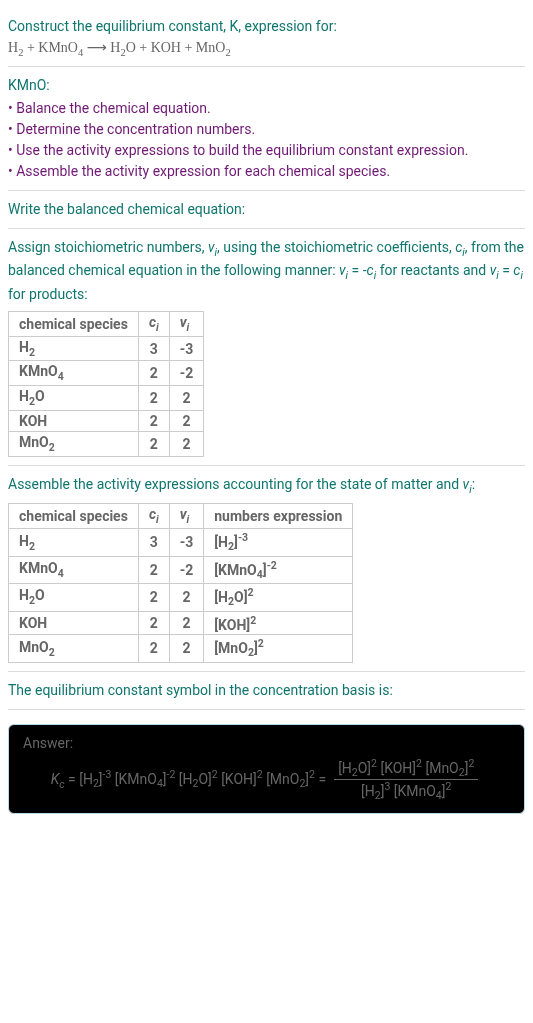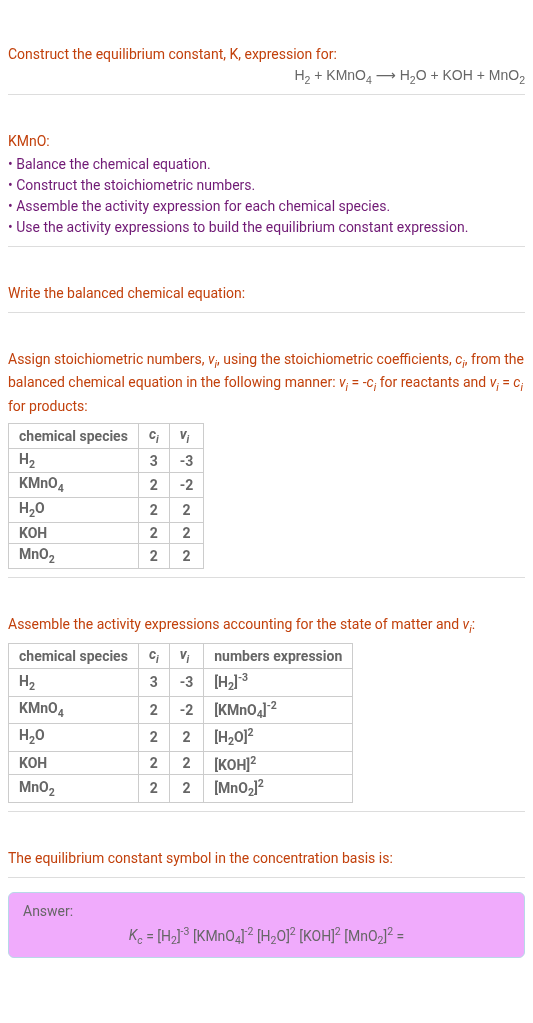--- a/index.html
+++ b/index.html
@@ -13,29 +13,27 @@
       box-sizing: border-box;
     }
     .section {
       padding: 8px 0;
       border-bottom: 1px solid #ddd;
     }
     .section:last-of-type {
       border-bottom: none;
     }
     .prompt-text {
-      color: #c2410c;
+      color: #0f766e;
       line-height: 1.5;
-      margin-top: 28px;
     }
     .equation {
       color: #666;
-      font-family: Liberation Sans, sans-serif;
+      font-family: Liberation Serif, serif;
       margin-top: 2px;
-      text-align: right;
     }
     .plan-list {
       margin: 2px 0 0 0;
       padding: 0;
       list-style: none;
     }
     .plan-list li {
       color: #701a75;
       line-height: 1.5;
     }
@@ -59,21 +57,21 @@
     td.num {
       text-align: center;
     }
     sub {
       font-size: 0.75em;
     }
     sup {
       font-size: 0.75em;
     }
     .answer-box {
-      background: #f0abfc;
+      background: #000000;
       border: 1px solid #b8d8e8;
       border-radius: 6px;
       padding: 10px 14px;
       margin-top: 6px;
     }
     .answer-label {
       color: #666;
       margin-bottom: 6px;
     }
     .answer-eq {
@@ -112,23 +110,23 @@
   </div>
   <div class="equation">
     H<sub>2</sub> + KMnO<sub>4</sub> ⟶ H<sub>2</sub>O + KOH + MnO<sub>2</sub>
   </div>
 </div>
 
 <div class="section">
   <div class="prompt-text">KMnO:</div>
   <ul class="plan-list">
     <li>Balance the chemical equation.</li>
-    <li>Construct the stoichiometric numbers.</li>
+    <li>Determine the concentration numbers.</li>
+    <li>Use the activity expressions to build the equilibrium constant expression.</li>
     <li>Assemble the activity expression for each chemical species.</li>
-    <li>Use the activity expressions to build the equilibrium constant expression.</li>
   </ul>
 </div>
 
 <div class="section">
   <div class="prompt-text">Write the balanced chemical equation:</div>
 </div>
 
 <div class="section">
   <div class="prompt-text">
     Assign stoichiometric numbers, <span class="italic">ν<sub>i</sub></span>, using the stoichiometric coefficients, <span class="italic">c<sub>i</sub></span>, from the balanced chemical equation in the following manner: <span class="italic">ν<sub>i</sub></span> = -<span class="italic">c<sub>i</sub></span> for reactants and <span class="italic">ν<sub>i</sub></span> = <span class="italic">c<sub>i</sub></span> for products:
@@ -217,15 +215,19 @@
 
 <div class="section">
   <div class="prompt-text">The equilibrium constant symbol in the concentration basis is:</div>
 </div>
 
 <div class="section" style="border-bottom:none;">
   <div class="answer-box">
     <div class="answer-label">Answer:</div>
     <div class="answer-eq">
       <span><span class="italic">K<sub>c</sub></span> = [H<sub>2</sub>]<sup>-3</sup> [KMnO<sub>4</sub>]<sup>-2</sup> [H<sub>2</sub>O]<sup>2</sup> [KOH]<sup>2</sup> [MnO<sub>2</sub>]<sup>2</sup> =</span>
+      <span class="frac">
+        <span class="num">[H<sub>2</sub>O]<sup>2</sup> [KOH]<sup>2</sup> [MnO<sub>2</sub>]<sup>2</sup></span>
+        <span class="den">[H<sub>2</sub>]<sup>3</sup> [KMnO<sub>4</sub>]<sup>2</sup></span>
+      </span>
     </div>
   </div>
 </div>
 
 </body></html>

